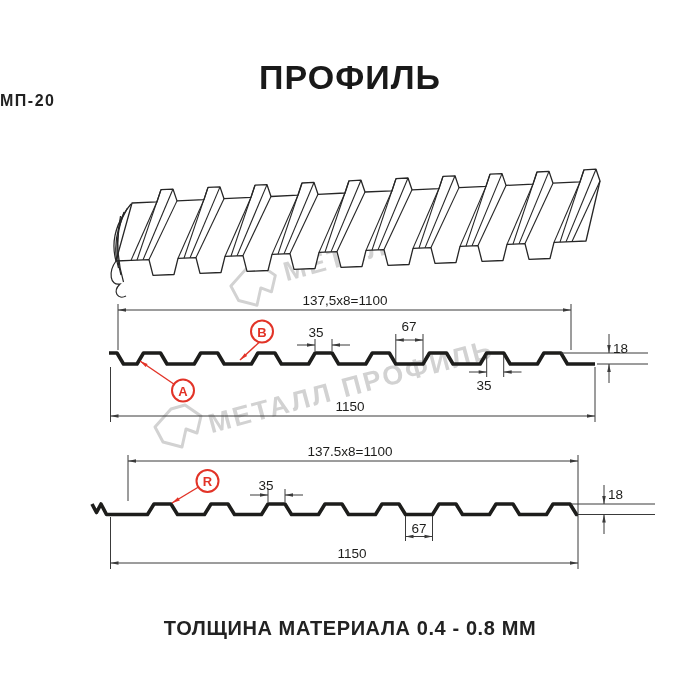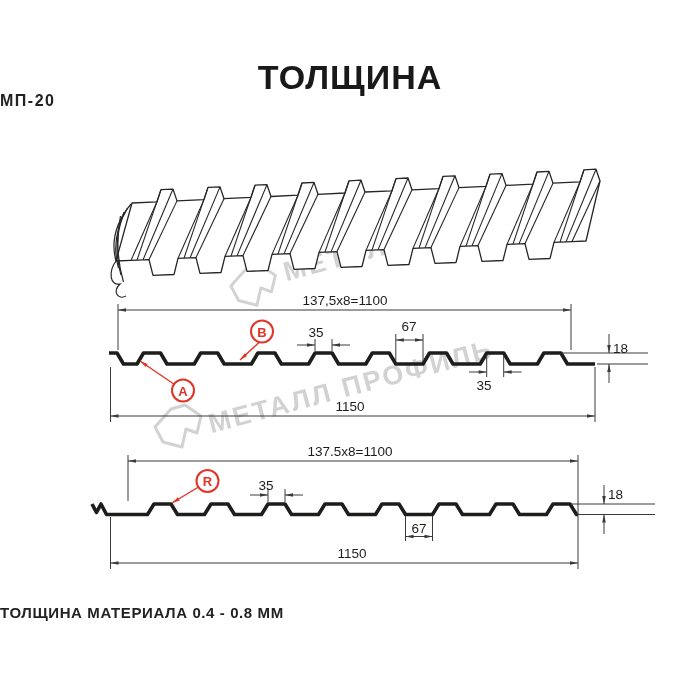--- a/index.html
+++ b/index.html
@@ -12,22 +12,22 @@
   }
   .title{
     position:absolute; top:58px; left:0; width:100%; text-align:center;
     font-size:34px; font-weight:800; letter-spacing:1px; color:#191919;
   }
   .subtitle{
     position:absolute; top:92px; left:0; width:100%; text-align:left;
     font-size:16px; font-weight:600; letter-spacing:1.5px; color:#222;
   }
   .footer{
-    position:absolute; top:604px; left:0; width:100%; 
-    font-size:15px; font-weight:600; letter-spacing:0.6px; color:#222;
+    position:absolute; top:617px; left:0; width:100%; text-align:center;
+    font-size:20px; font-weight:600; letter-spacing:0.6px; color:#222;
   }
   .wm-text{
     position:absolute; white-space:nowrap; color:var(--wm);
     font-size:27px; font-weight:700; letter-spacing:2.5px; line-height:32px;
     transform:rotate(-15deg); transform-origin:left bottom;
   }
   .wm-text.one{ left:288px; top:256px; }
   .wm-text.two{ left:213px; top:408px; }
   .wm-logo{ position:absolute; }
   .wm-logo.one{ left:227px; top:261px; }
@@ -35,21 +35,21 @@
   svg.layer{ position:absolute; left:0; top:0; }
   text.dim{ font-family:"Liberation Sans",sans-serif; font-size:13.5px; fill:var(--dark); }
   text.mkt{ font-family:"Liberation Sans",sans-serif; font-size:13px; font-weight:700; fill:var(--red); }
   circle.mkc{ fill:none; stroke:var(--red); stroke-width:2; }
 </style>
 </head>
 <body>
 
 <div class="page">
 
-  <div class="title">ТОЛЩИНА</div>
+  <div class="title">ПРОФИЛЬ</div>
   <div class="subtitle">МП-20</div>
 
   <svg class="wm-logo one" width="58" height="50" viewBox="0 0 60 48">
     <path d="M4,24 L20,6 L34,2 L50,13 L46,30 L35,26 L31,44 L12,39 Z" fill="none" stroke="#d2d2d2" stroke-width="3" stroke-linejoin="round"></path>
   </svg>
   <div class="wm-text one">МЕТАЛЛ ПРОФИЛЬ</div>
 
   <svg class="wm-logo two" width="62" height="48" viewBox="0 0 60 48">
     <path d="M4,24 L20,6 L34,2 L50,13 L46,30 L35,26 L31,44 L12,39 Z" fill="none" stroke="#d2d2d2" stroke-width="3" stroke-linejoin="round"></path>
   </svg>

